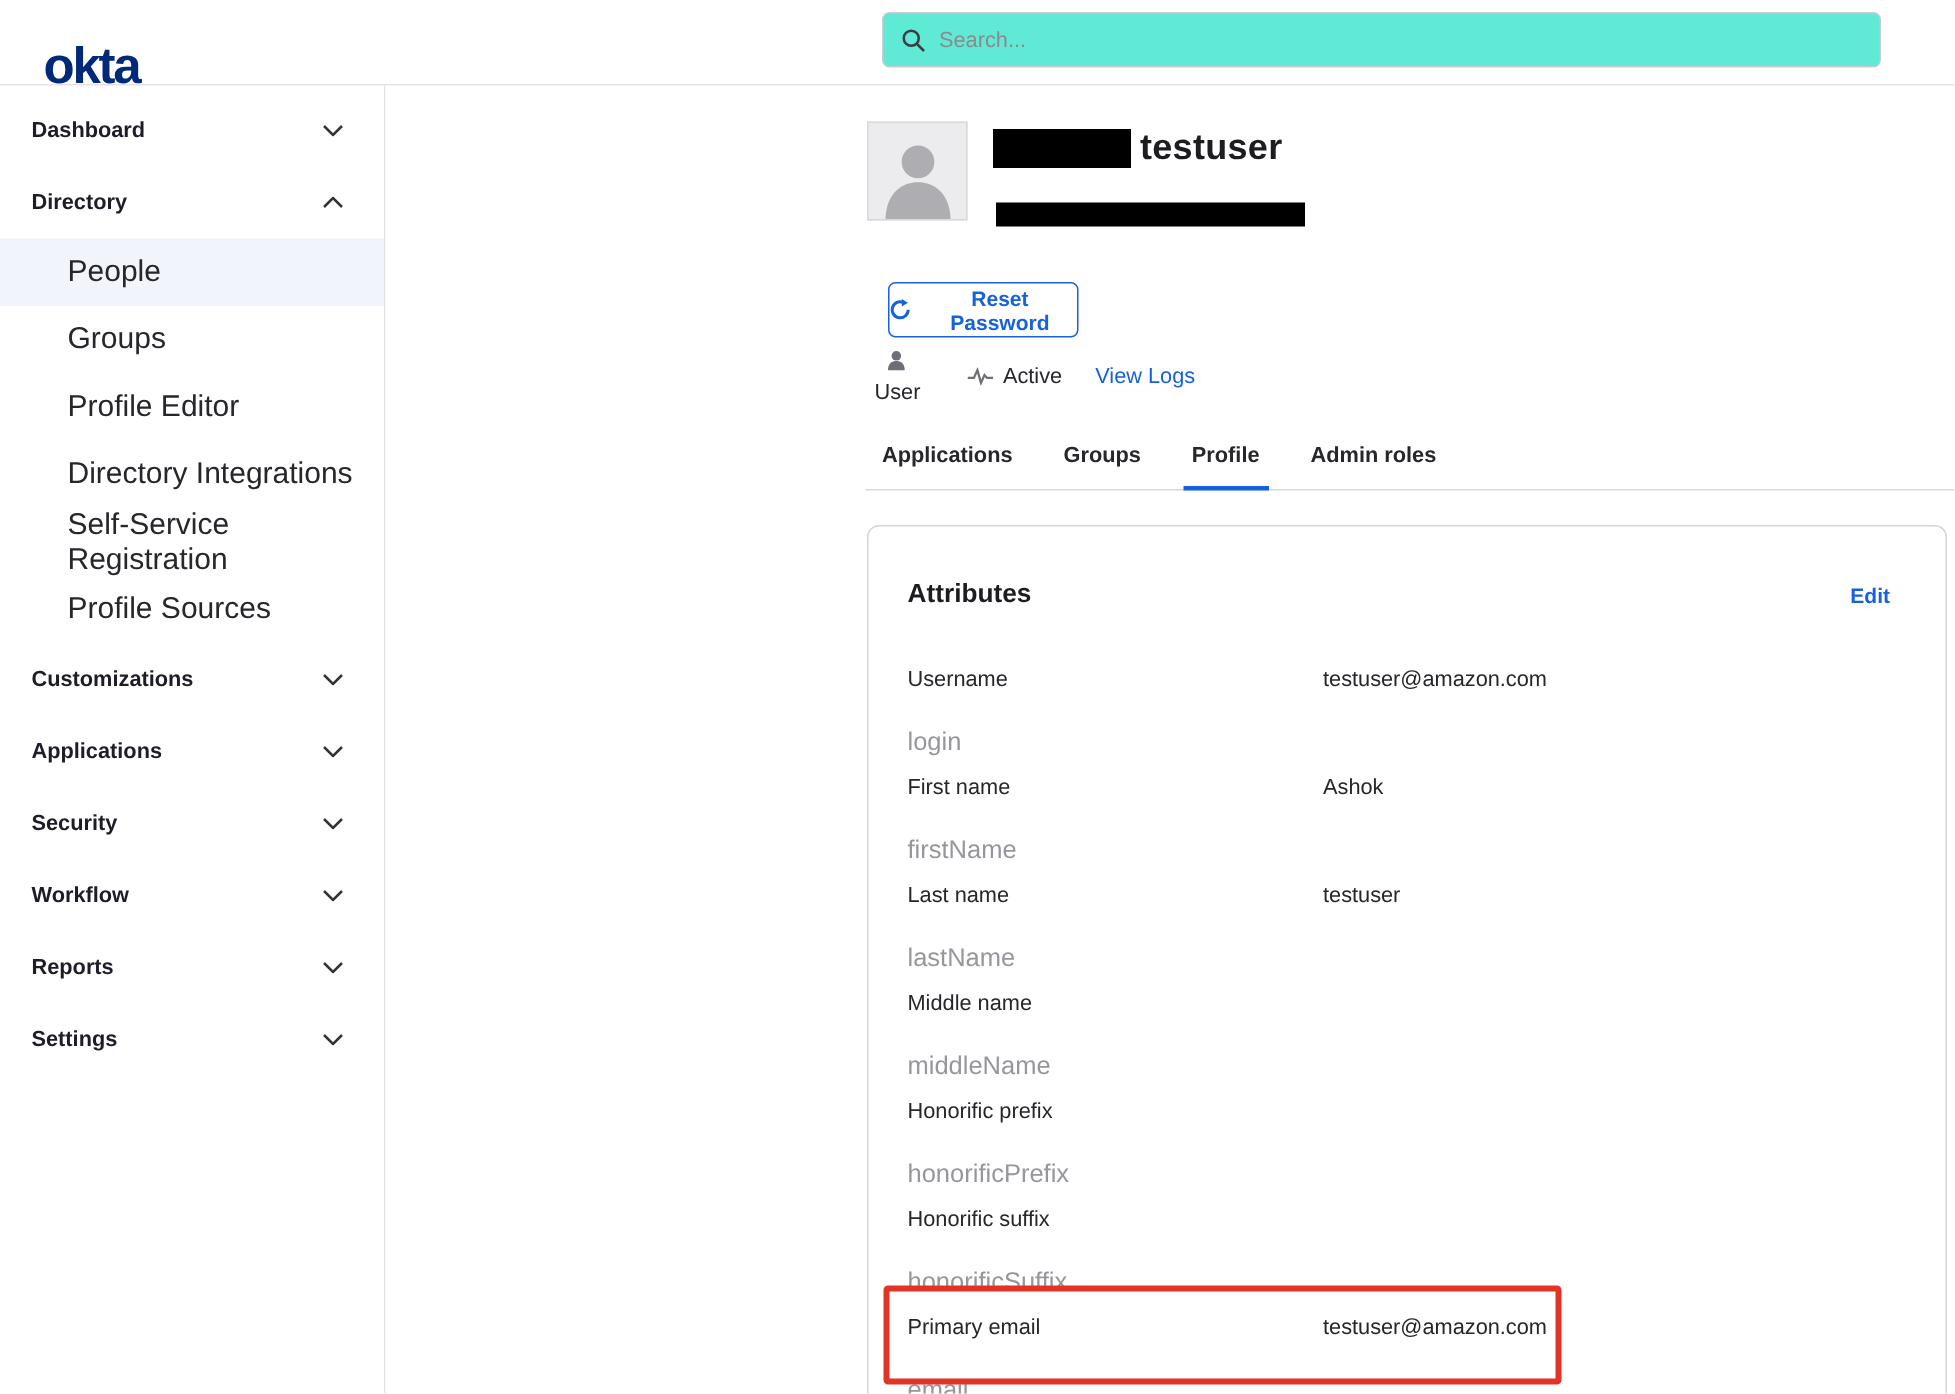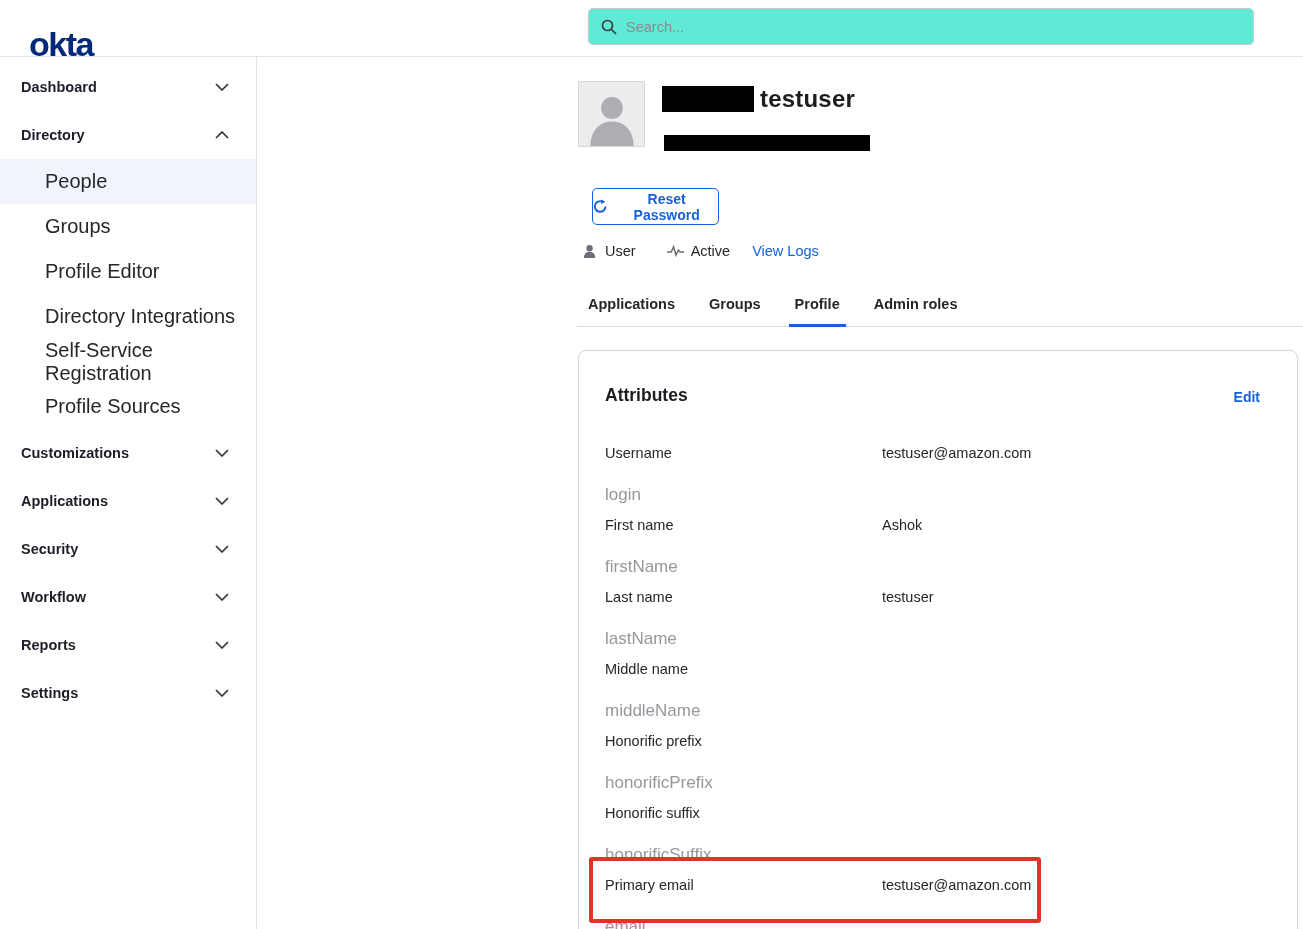--- a/index.html
+++ b/index.html
@@ -74,21 +74,21 @@
   .btn-more  { left:486px; width:131px; gap:10px; }
   .caret-down { display:inline-block; width:0; height:0;
     border-left:4.5px solid transparent; border-right:4.5px solid transparent;
     border-top:6px solid #1662dd; }
 
   .status-row {
     position:absolute; left:326px; top:185px; height:18px;
     display:flex; align-items:center; font-size:14.5px; color:#26262b;
   }
   .status-item { display:flex; align-items:center; gap:7px; }
-  .gap-a { margin-right:31px; } .gap-b { margin-right:22px; }
+  .gap-a { margin-right:31px;flex-direction:column; } .gap-b { margin-right:22px; }
   .view-logs { color:#1662dd; cursor:pointer; text-decoration:none; }
 
   
   .tabs {
     position:absolute; left:325px; top:239px; display:flex; gap:22px; z-index:2;
   }
   .tab {
     padding:0 6px 12px 6px; font-size:14.5px; font-weight:bold; color:#26262b;
     cursor:pointer; border-bottom:3px solid transparent;
   }

